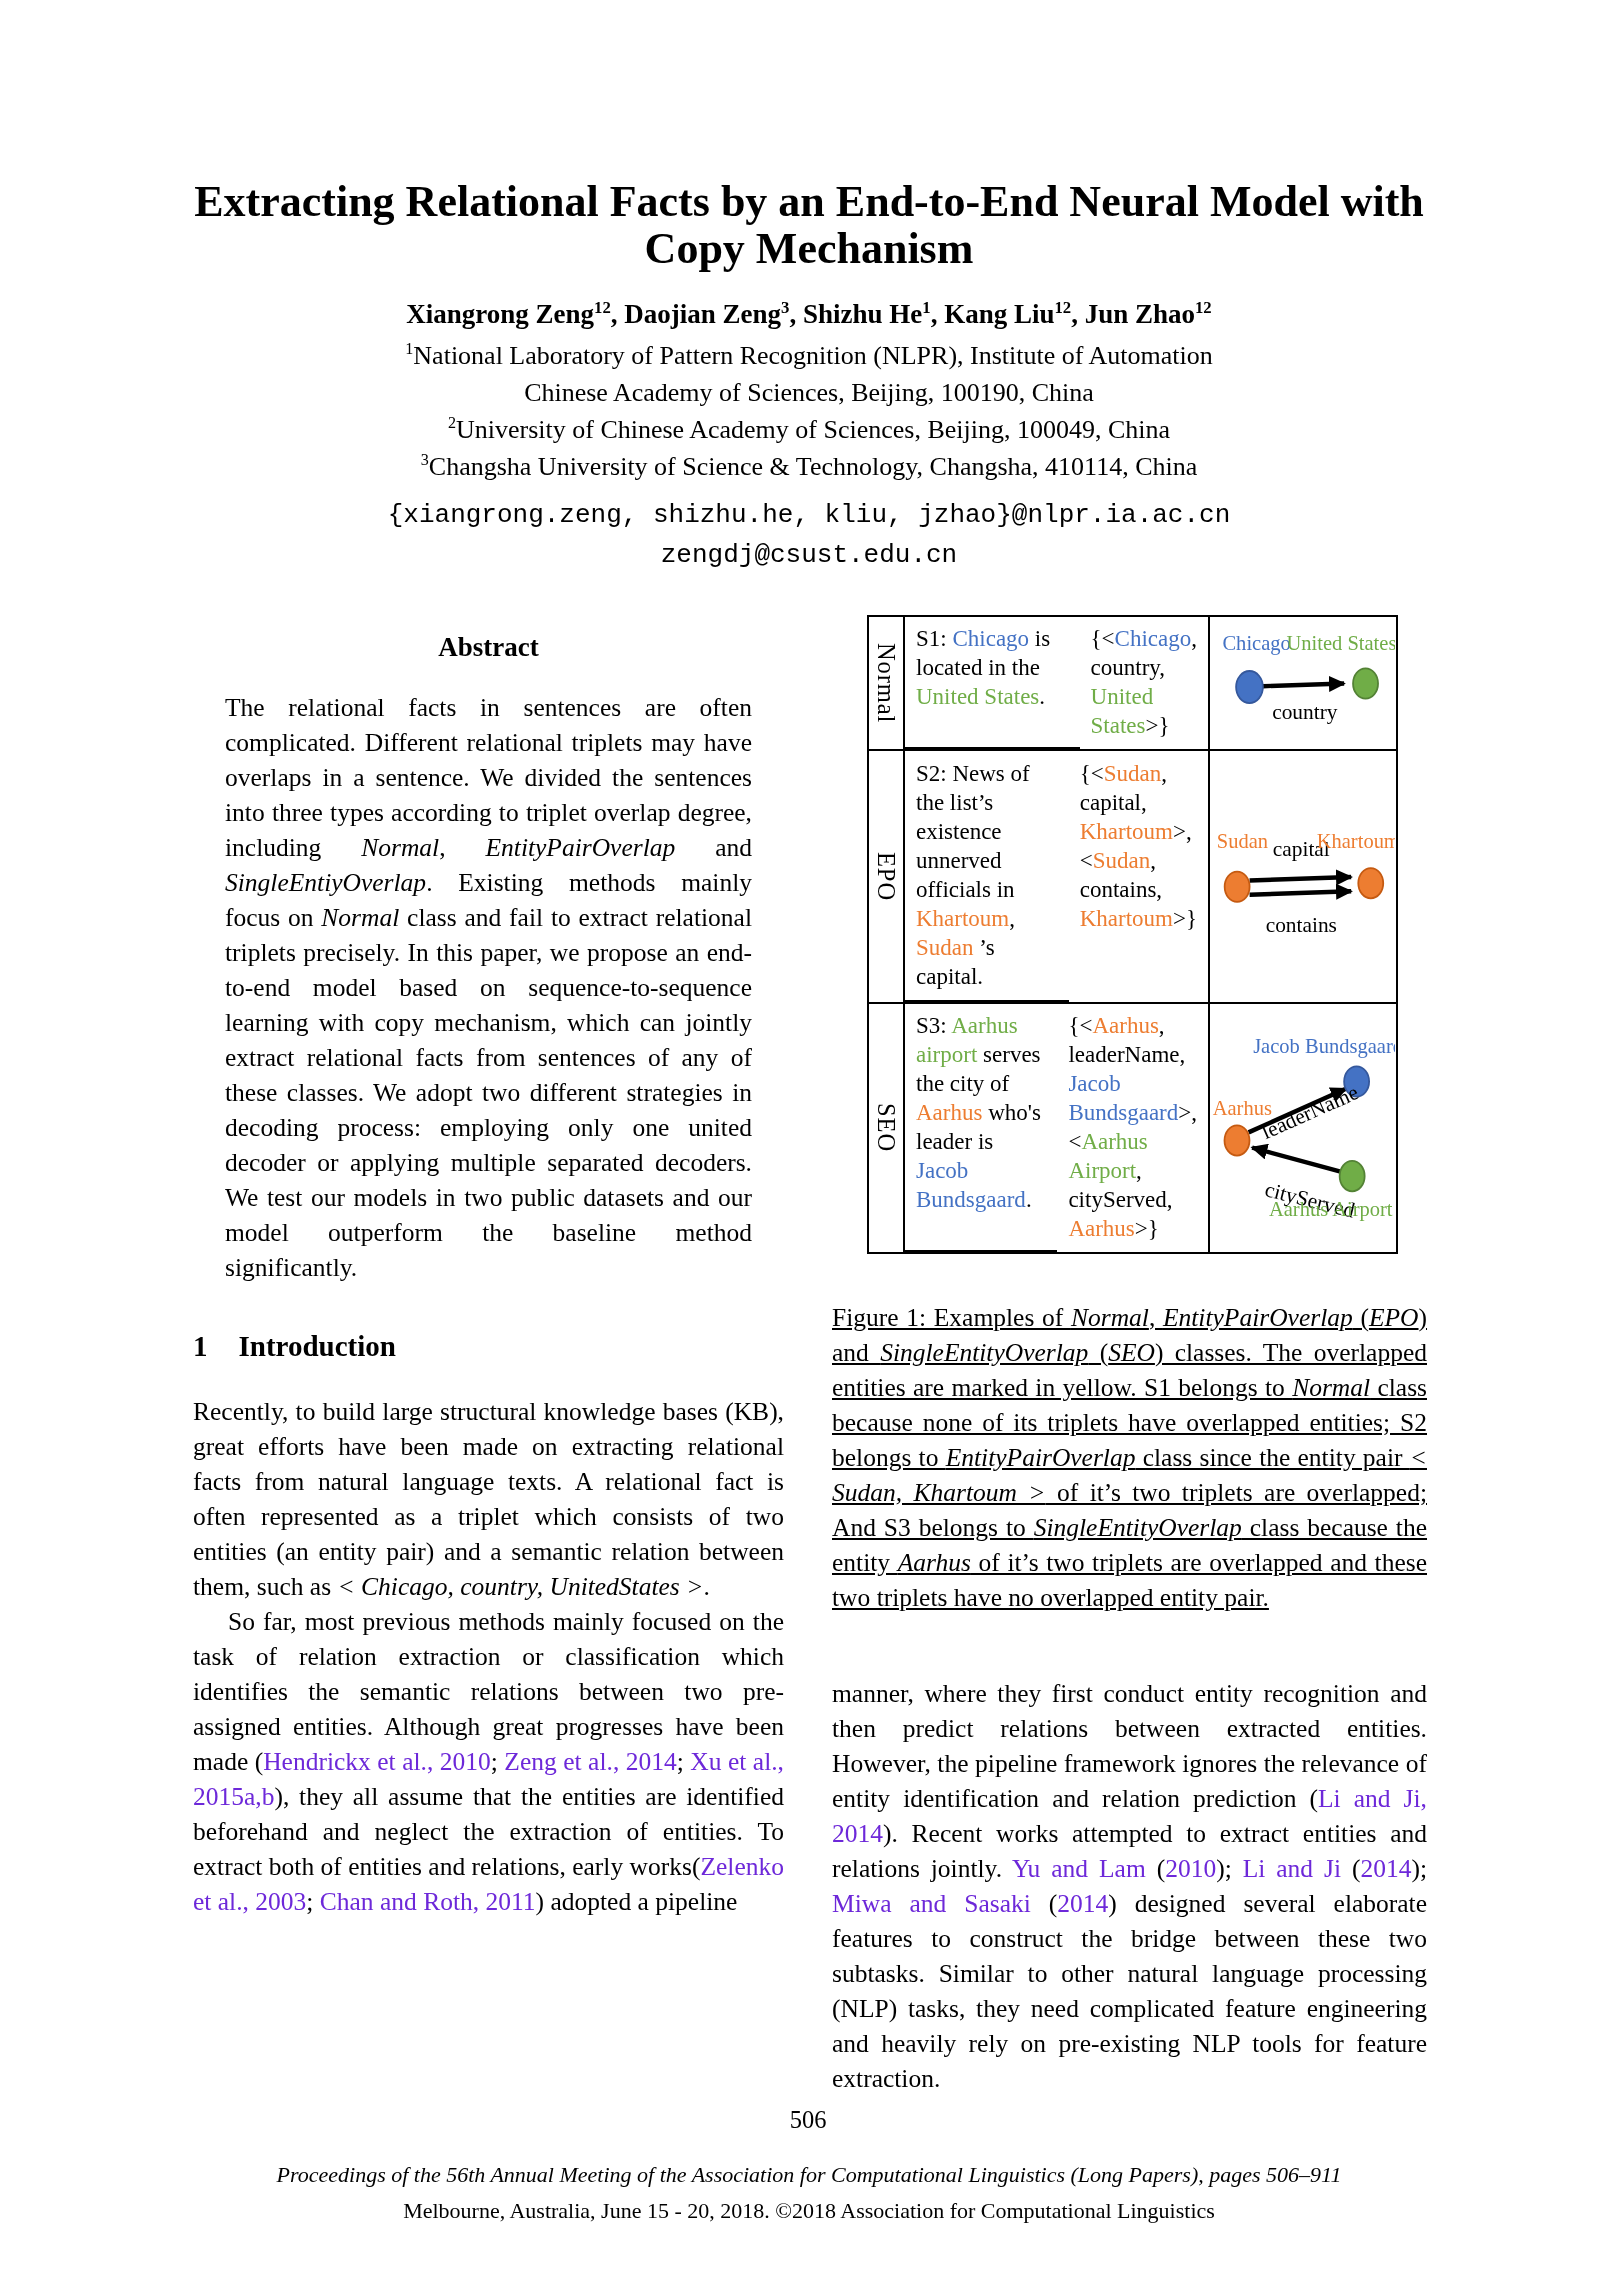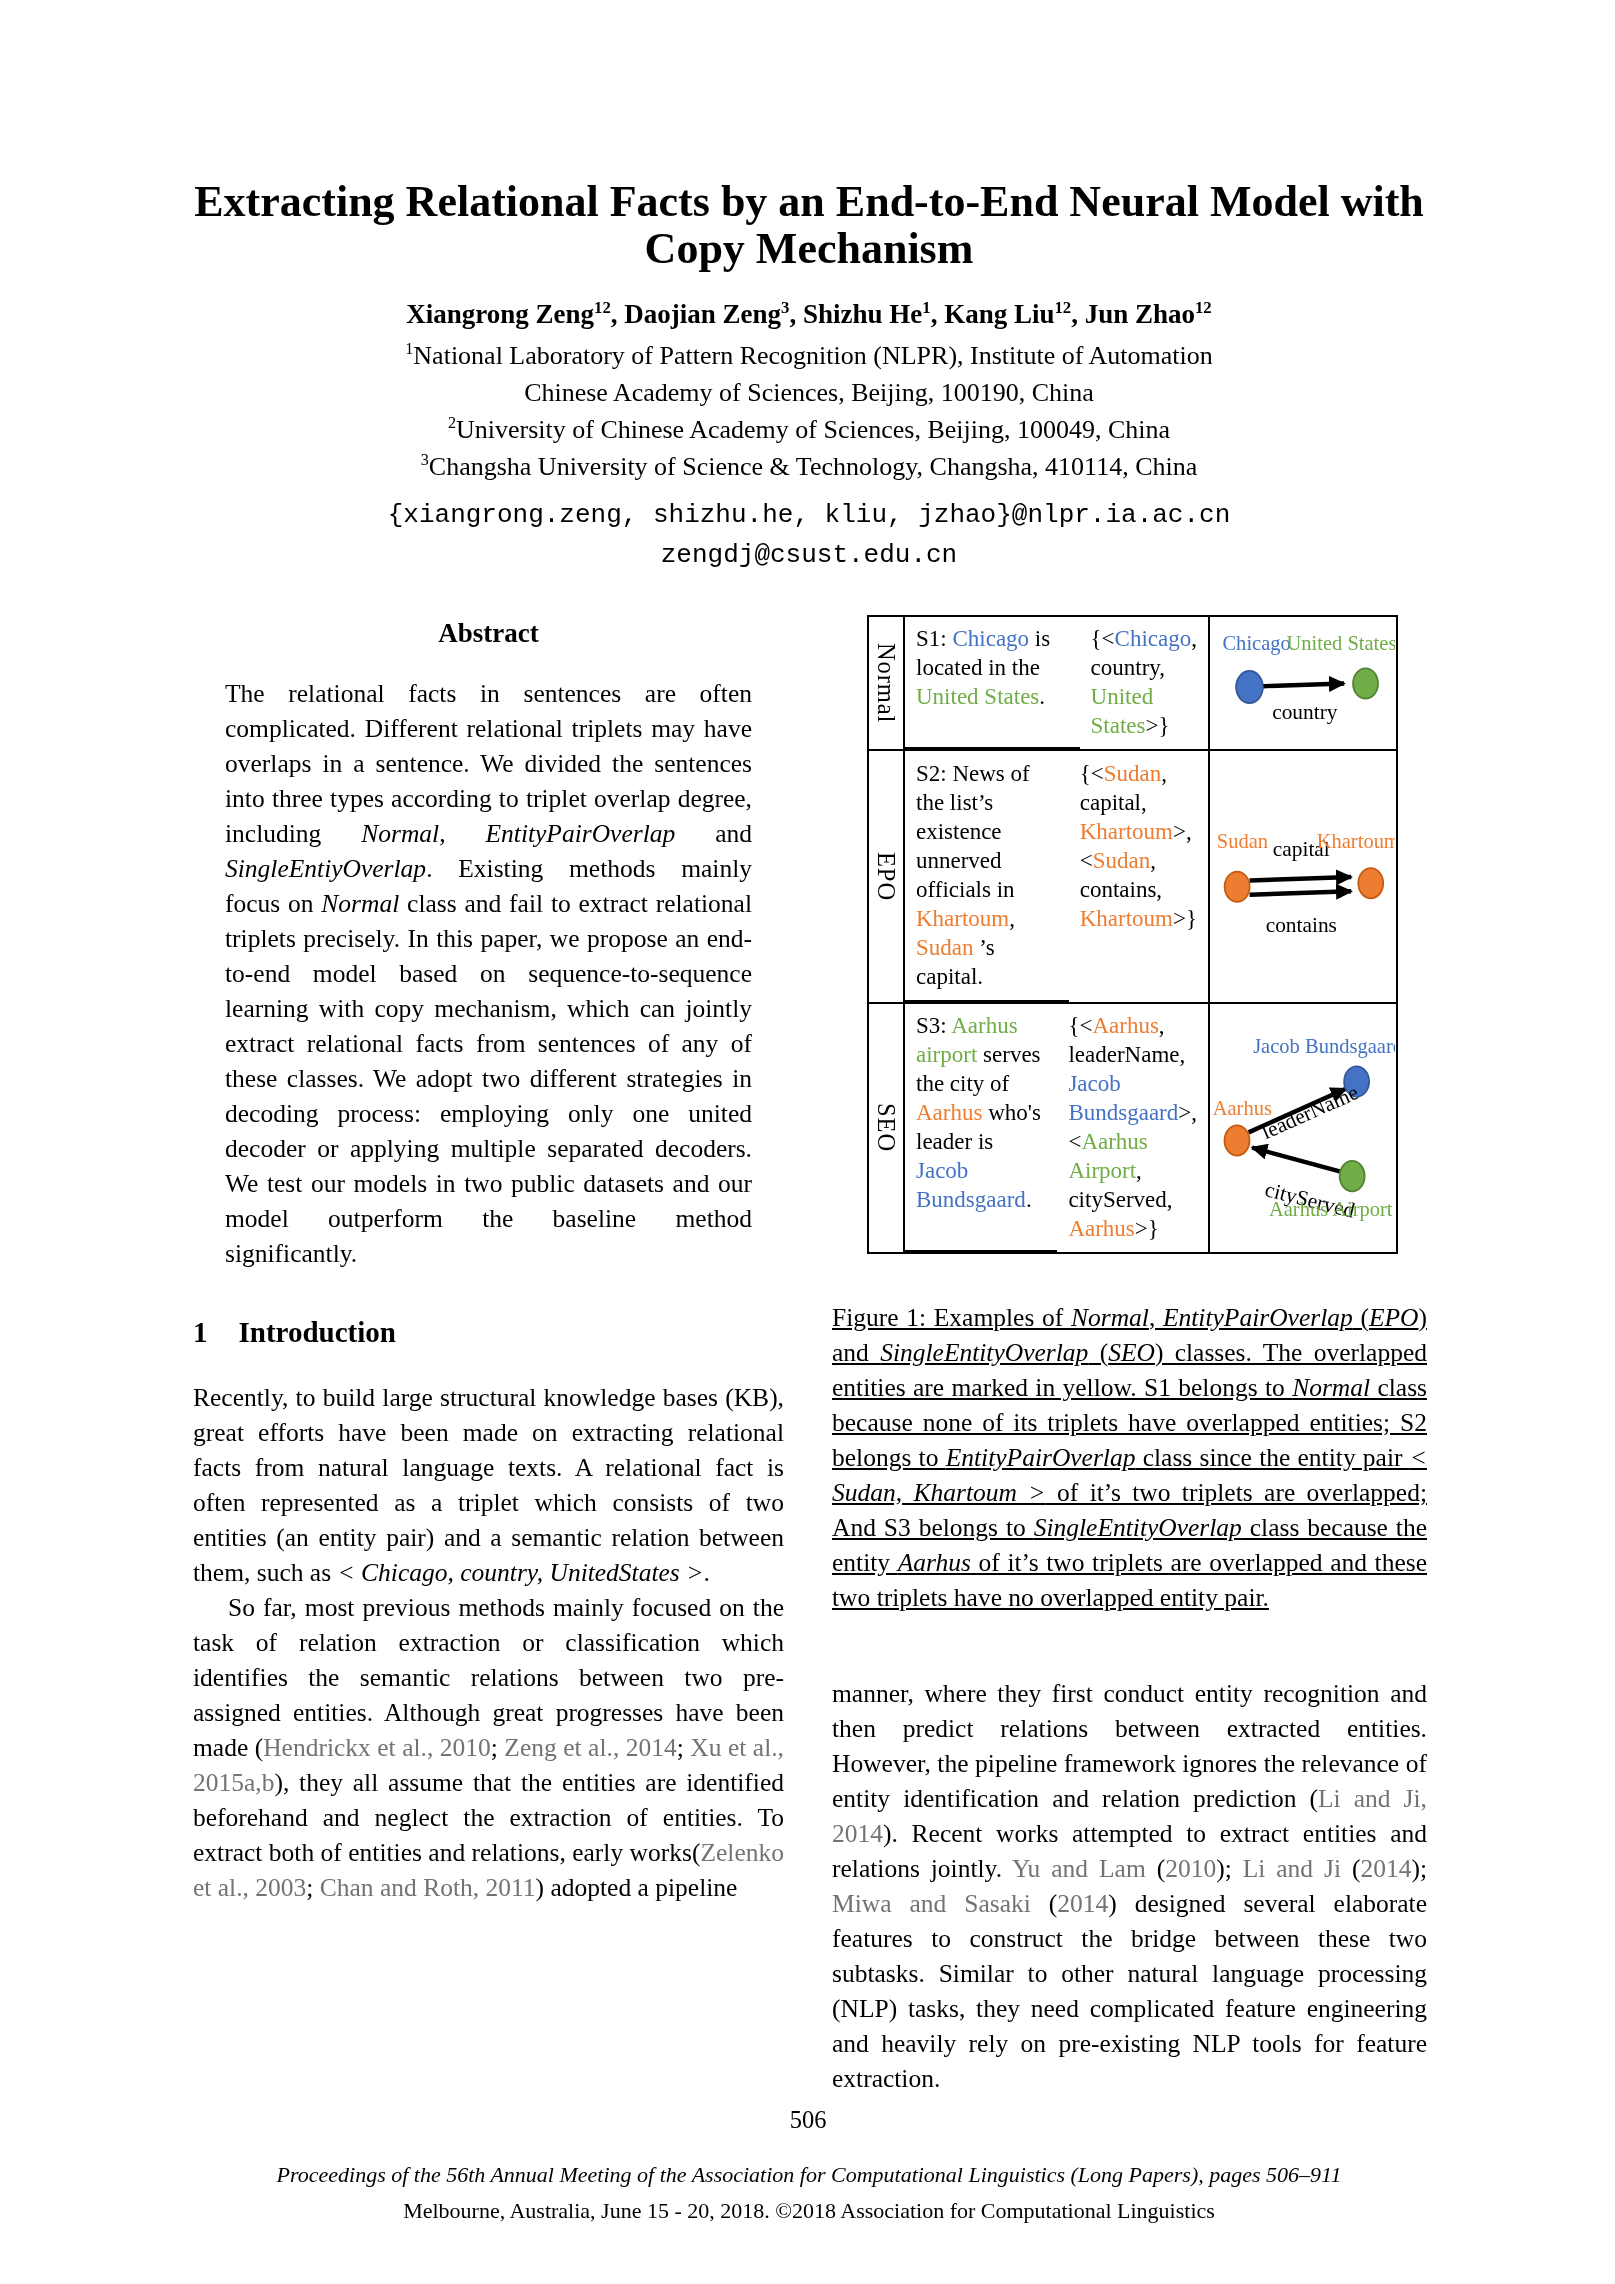--- a/index.html
+++ b/index.html
@@ -2,34 +2,34 @@
 <html style="font-size:14.5px"><head>
 <meta charset="utf-8">
 <style>
   html,body{margin:0;padding:0;}
   body{
     width:1616px;height:2285px;position:relative;background:#ffffff;color:#000;
     font-family:"Liberation Serif", serif;
   }
   .seg-i{font-style:italic;}
   .seg-math{font-style:italic;}
-  .seg-cite{color:#737373;}
+  .seg-cite{color:#6d28d9;}
   .seg-blue{color:#4472c4;}
   .seg-green{color:#70ad47;}
   .seg-orange{color:#ed7d31;}
   .seg-sup{vertical-align:super;font-size:0.62em;line-height:0;}
 
   .page-header{position:absolute;top:178px;left:100px;width:1418px;text-align:center;}
   .title{font-size:44px;font-weight:bold;line-height:47px;}
   .authors{margin-top:27px;font-size:27px;font-weight:bold;}
   .affil{font-size:26px;line-height:37px;}
   .affil-block{margin-top:7.3px;}
   .emails{font-family:"Liberation Mono", monospace;font-size:26px;line-height:40px;margin-top:10px;}
 
-  .col-left{position:absolute;left:193px;top:618px;width:591px;}
+  .col-left{position:absolute;left:193px;top:632px;width:591px;}
   .col-right{position:absolute;left:832px;top:615px;width:595px;}
 
   .abstract-heading{text-align:center;font-weight:bold;font-size:27px;margin-bottom:27px;}
   .abstract-body{padding:0 32px;font-size:25.5px;line-height:35px;text-align:justify;}
 
   .section-heading{font-size:29px;font-weight:bold;margin-top:45px;margin-bottom:31px;}
   .section-heading .secnum{margin-right:31px;}
   .para{font-size:25.5px;line-height:35px;text-align:justify;}
   .para.indent{text-indent:35px;}
 

